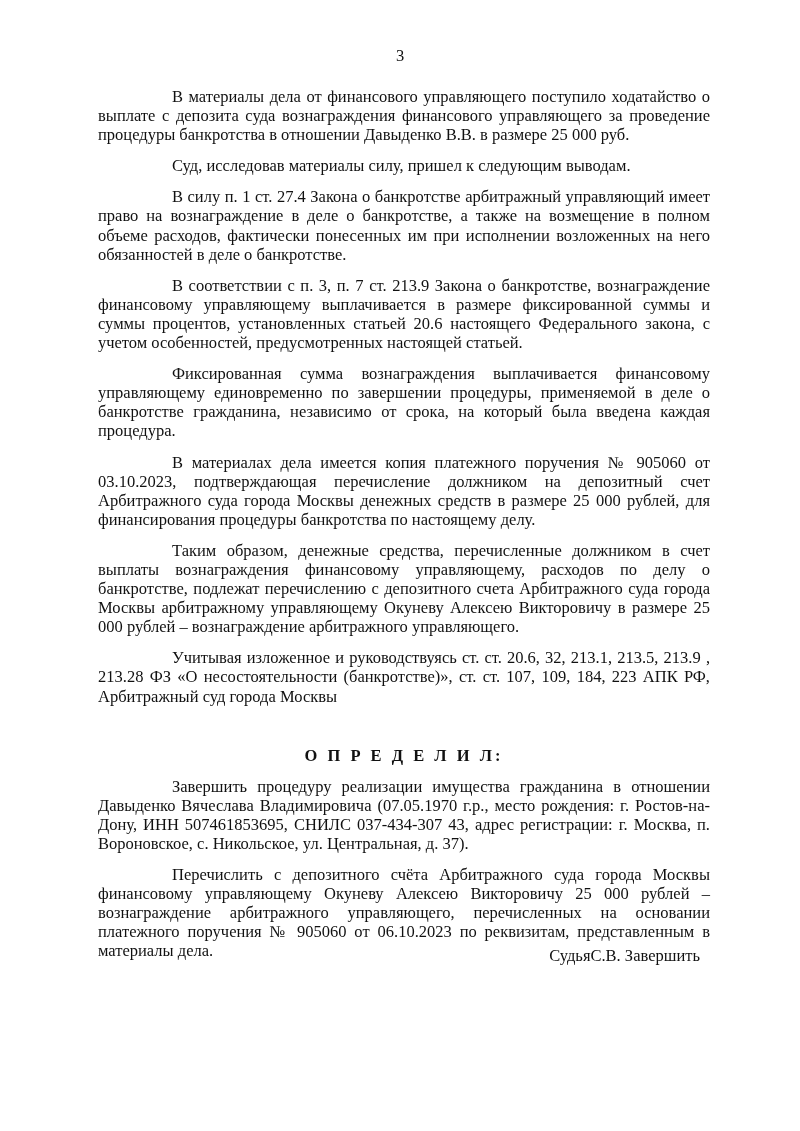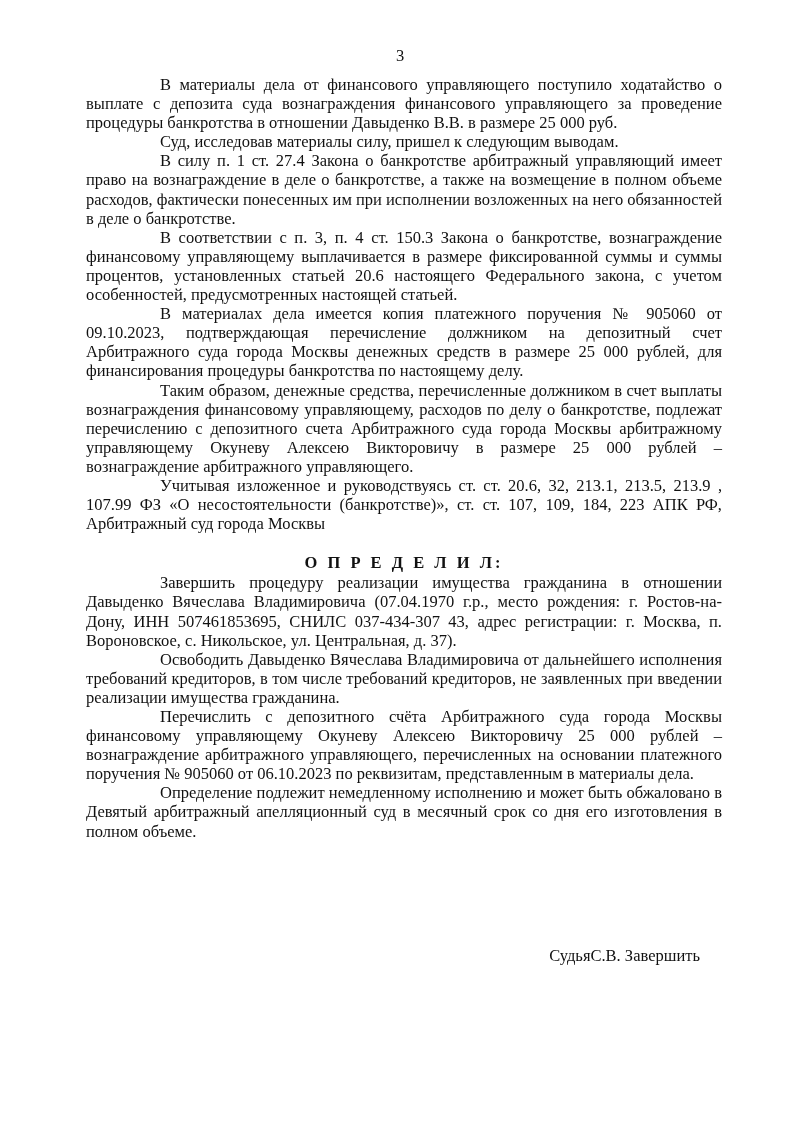--- a/index.html
+++ b/index.html
@@ -10,52 +10,51 @@
     font-family: "Liberation Serif", serif;
   }
   .page-number {
     position: absolute; top: 46px; left: 0; width: 800px; text-align: center;
     font-size: 16.5px;
   }
   .body {
     position: absolute; left: 86px; top: 75px; width: 636px;
     font-size: 16.5px; line-height: 19.1px;
   }
-  .p { text-align: justify; text-indent: 74px; margin: 0; }
+  .p { text-align: justify; text-indent: 74px; margin: 12px; }
   .spacer { height: 20px; }
   .heading {
-    text-align: center; font-weight: bold; letter-spacing: 3px; margin: 0 0 1px 0;
+    text-align: center; font-weight: bold; letter-spacing: 3px; margin: 8px 0 1px 0;
     font-size: 16.5px;
   }
   .signature {
     position: absolute; top: 946px; left: 162px; width: 538px;
     font-size: 16.5px; display: flex; justify-content: flex-end;
   }
 </style>
 </head>
 <body>
 
 <div class="page">
   <div class="page-number">3</div>
 
   <div class="body">
     <p class="p">В материалы дела от финансового управляющего поступило ходатайство о выплате с депозита суда вознаграждения финансового управляющего за проведение процедуры банкротства в отношении Давыденко В.В. в размере 25 000 руб.</p>
     <p class="p">Суд, исследовав материалы силу, пришел к следующим выводам.</p>
     <p class="p">В силу п. 1 ст. 27.4 Закона о банкротстве арбитражный управляющий имеет право на вознаграждение в деле о банкротстве, а также на возмещение в полном объеме расходов, фактически понесенных им при исполнении возложенных на него обязанностей в деле о банкротстве.</p>
-    <p class="p">В соответствии с п. 3, п. 4 ст. 150.3 Закона о банкротстве, вознаграждение финансовому управляющему выплачивается в размере фиксированной суммы и суммы процентов, установленных статьей 20.6 настоящего Федерального закона, с учетом особенностей, предусмотренных настоящей статьей.</p>
-    <p class="p">В материалах дела имеется копия платежного поручения № 905060 от 09.10.2023, подтверждающая перечисление должником на депозитный счет Арбитражного суда города Москвы денежных средств в размере 25 000 рублей, для финансирования процедуры банкротства по настоящему делу.</p>
+    <p class="p">В соответствии с п. 3, п. 7 ст. 213.9 Закона о банкротстве, вознаграждение финансовому управляющему выплачивается в размере фиксированной суммы и суммы процентов, установленных статьей 20.6 настоящего Федерального закона, с учетом особенностей, предусмотренных настоящей статьей.</p>
+    <p class="p">Фиксированная сумма вознаграждения выплачивается финансовому управляющему единовременно по завершении процедуры, применяемой в деле о банкротстве гражданина, независимо от срока, на который была введена каждая процедура.</p>
+    <p class="p">В материалах дела имеется копия платежного поручения № 905060 от 03.10.2023, подтверждающая перечисление должником на депозитный счет Арбитражного суда города Москвы денежных средств в размере 25 000 рублей, для финансирования процедуры банкротства по настоящему делу.</p>
     <p class="p">Таким образом, денежные средства, перечисленные должником в счет выплаты вознаграждения финансовому управляющему, расходов по делу о банкротстве, подлежат перечислению с депозитного счета Арбитражного суда города Москвы арбитражному управляющему Окуневу Алексею Викторовичу в размере 25 000 рублей – вознаграждение арбитражного управляющего.</p>
-    <p class="p">Учитывая изложенное и руководствуясь ст. ст. 20.6, 32, 213.1, 213.5, 213.9 , 107.99 ФЗ «О несостоятельности (банкротстве)», ст. ст. 107, 109, 184, 223 АПК РФ, Арбитражный суд города Москвы</p>
+    <p class="p">Учитывая изложенное и руководствуясь ст. ст. 20.6, 32, 213.1, 213.5, 213.9 , 213.28 ФЗ «О несостоятельности (банкротстве)», ст. ст. 107, 109, 184, 223 АПК РФ, Арбитражный суд города Москвы</p>
 
     <div class="spacer"></div>
     <p class="heading">О П Р Е Д Е Л И Л:</p>
 
-    <p class="p">Завершить процедуру реализации имущества гражданина в отношении Давыденко Вячеслава Владимировича (07.04.1970 г.р., место рождения: г. Ростов-на-Дону, ИНН 507461853695, СНИЛС 037-434-307 43, адрес регистрации: г. Москва, п. Вороновское, с. Никольское, ул. Центральная, д. 37).</p>
-    <p class="p">Освободить Давыденко Вячеслава Владимировича от дальнейшего исполнения требований кредиторов, в том числе требований кредиторов, не заявленных при введении реализации имущества гражданина.</p>
+    <p class="p">Завершить процедуру реализации имущества гражданина в отношении Давыденко Вячеслава Владимировича (07.05.1970 г.р., место рождения: г. Ростов-на-Дону, ИНН 507461853695, СНИЛС 037-434-307 43, адрес регистрации: г. Москва, п. Вороновское, с. Никольское, ул. Центральная, д. 37).</p>
     <p class="p">Перечислить с депозитного счёта Арбитражного суда города Москвы финансовому управляющему Окуневу Алексею Викторовичу 25 000 рублей – вознаграждение арбитражного управляющего, перечисленных на основании платежного поручения № 905060 от 06.10.2023 по реквизитам, представленным в материалы дела.</p>
-    <p class="p">Определение подлежит немедленному исполнению и может быть обжаловано в Девятый арбитражный апелляционный суд в месячный срок со дня его изготовления в полном объеме.</p>
   </div>
 
   <div class="signature">
     <span>Судья</span>
     <span>С.В. Завершить</span>
   </div>
 </div>
 
 </body></html>

